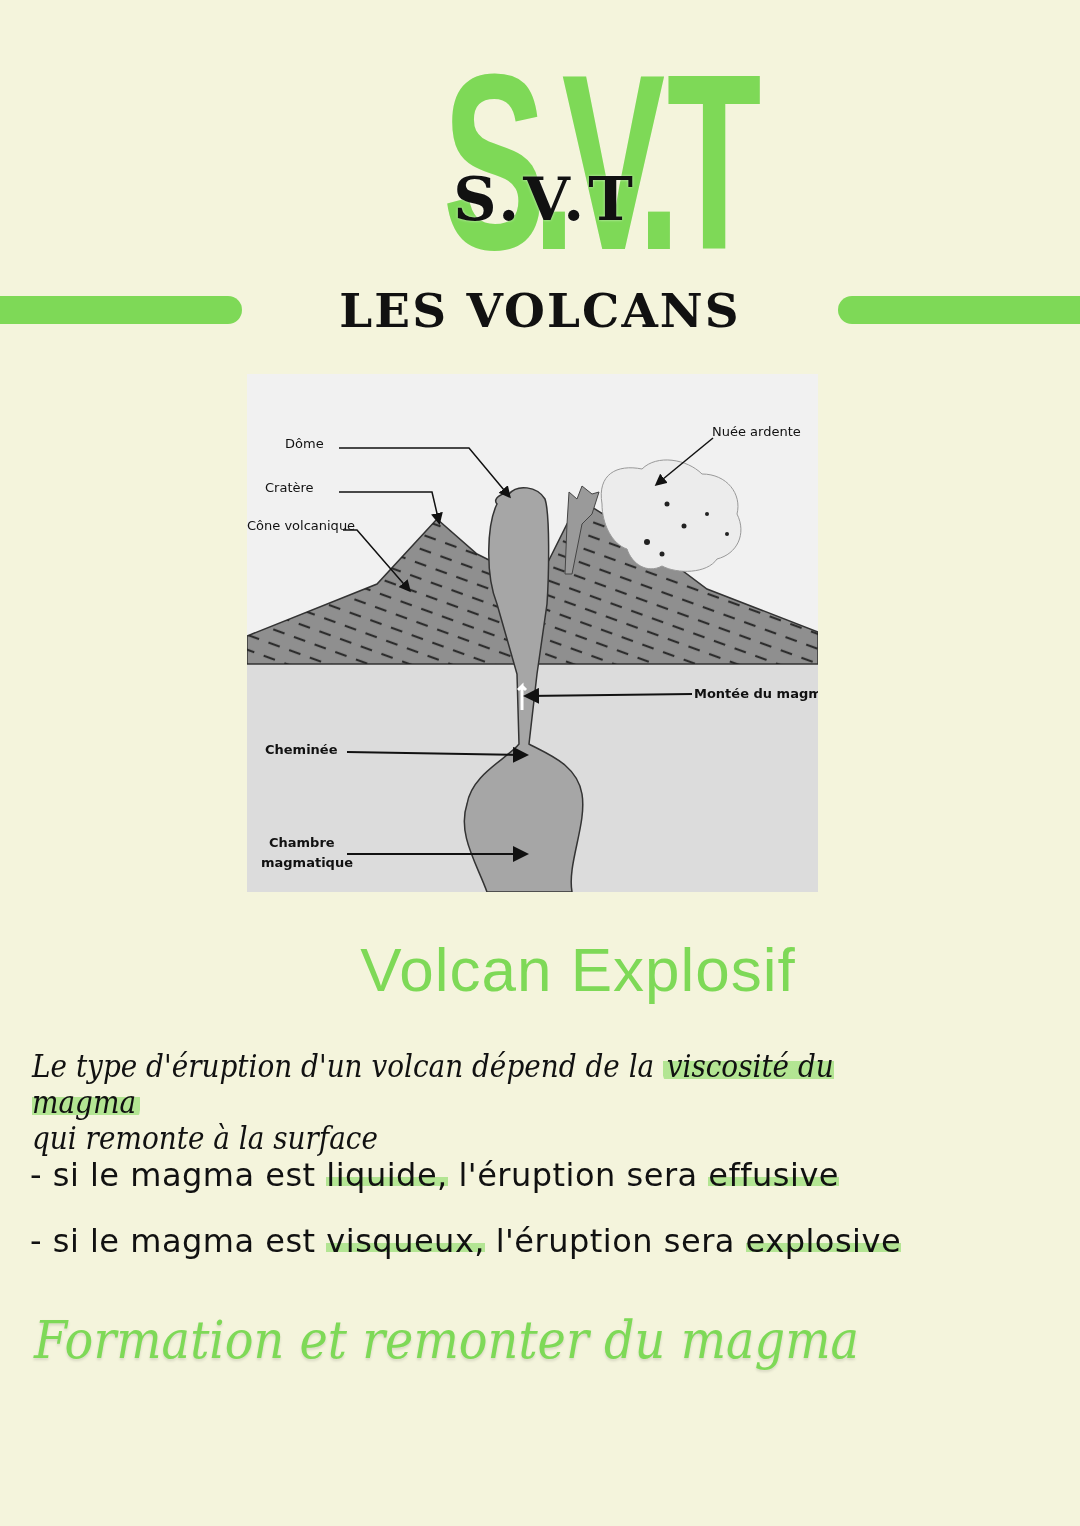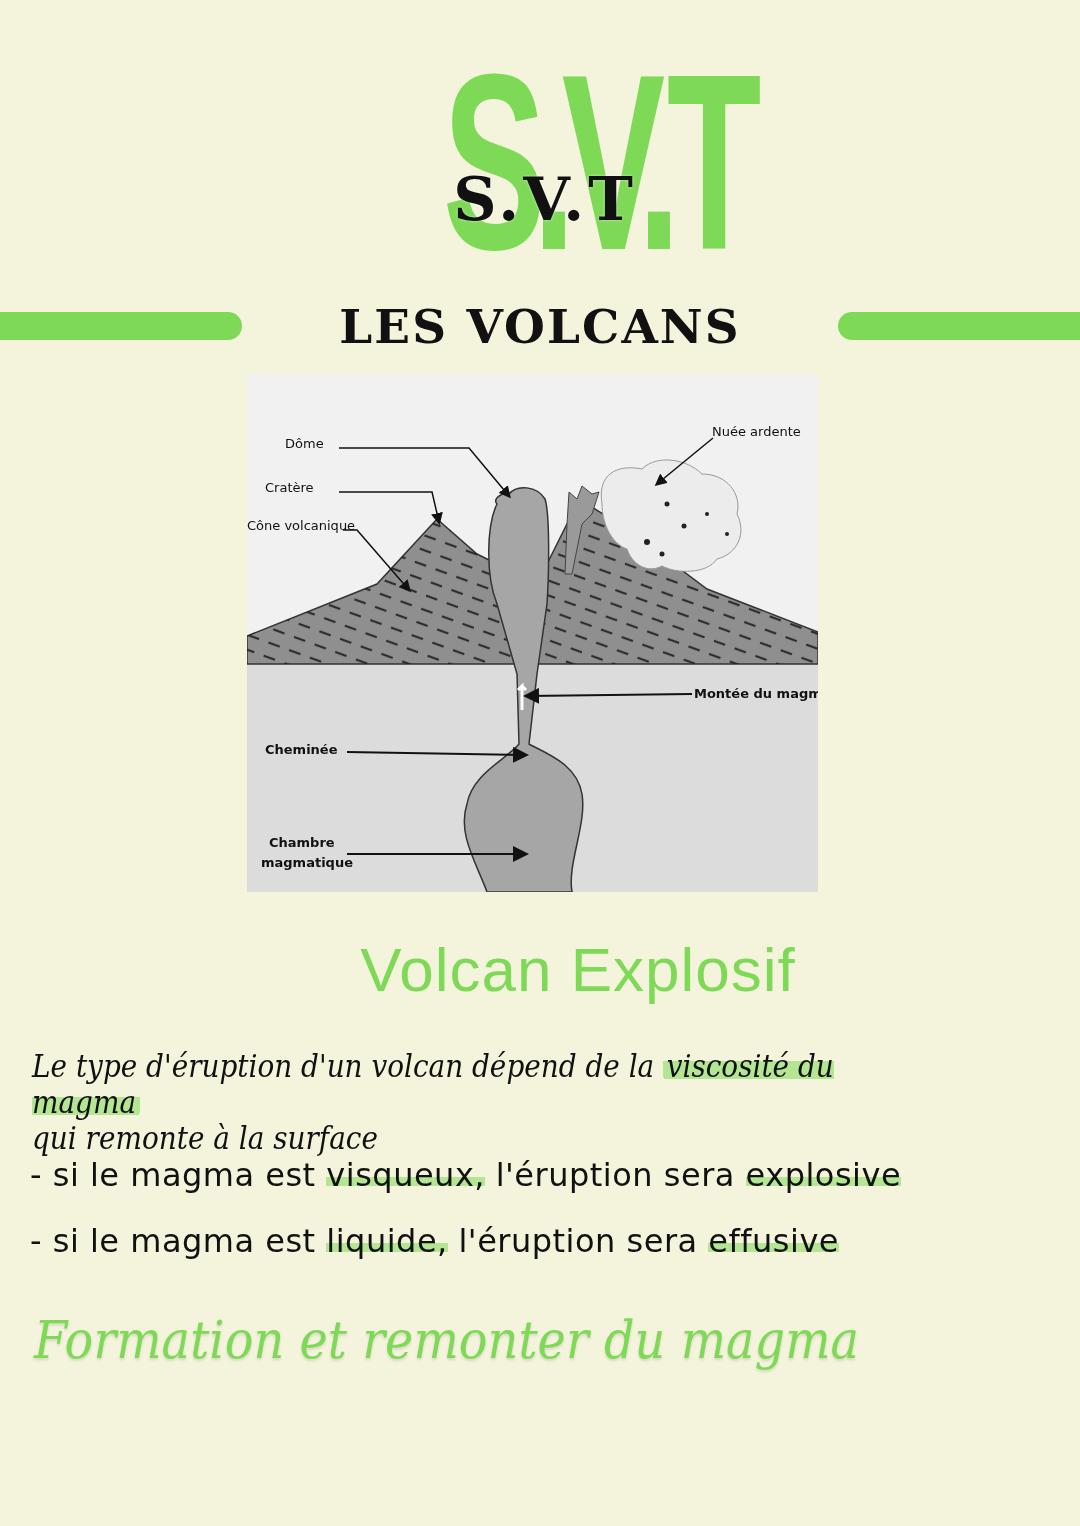--- a/index.html
+++ b/index.html
@@ -19,21 +19,21 @@
       transform: scaleX(0.62); transform-origin: center top;
       white-space: nowrap;
     }
     .logo-small {
       position: absolute; left: 0; top: 108px; width: 330px; text-align: center;
       font-family: "DejaVu Serif", serif; font-weight: bold;
       font-size: 60px; line-height: 70px; color: #111;
       letter-spacing: 4px;
       text-shadow: 0 0 3px rgba(255,255,255,0.6);
     }
-    .title-bar { position: absolute; left: 0; top: 300px; width: 1080px; height: 55px; }
+    .title-bar { position: absolute; left: 0; top: 284px; width: 1080px; height: 55px; }
     .bar { position: absolute; top: 12px; height: 28px; background: #7ed957; }
     .bar.left { left: 0; width: 242px; border-radius: 0 14px 14px 0; }
     .bar.right { left: 838px; width: 242px; border-radius: 14px 0 0 14px; }
     .page-title {
       position: absolute; left: 250px; top: 0; width: 580px; text-align: center;
       font-family: "DejaVu Serif", serif; font-weight: bold;
       font-size: 46px; line-height: 55px; letter-spacing: 2px; color: #111;
       transform: scaleX(1.02);
     }
     .diagram { position: absolute; left: 247px; top: 374px; width: 626px; height: 518px; }
@@ -138,20 +138,20 @@
 
 <div class="section-title">Volcan Explosif</div>
 
 <div class="intro">
   <span>Le type d'éruption d'un volcan dépend de la </span><span class="hl">viscosité du magma</span><br>
   <span>qui remonte à la surface</span>
 </div>
 
 <div class="bullets">
   <div class="bullet">
-    <span>- si le magma est </span><span class="hl2">visqueux,</span><span> l'éruption sera </span><span class="hl2">explosive</span>
+    <span>- si le magma est </span><span class="hl2">liquide,</span><span> l'éruption sera </span><span class="hl2">effusive</span>
   </div>
   <div class="bullet">
-    <span>- si le magma est </span><span class="hl2">liquide,</span><span> l'éruption sera </span><span class="hl2">effusive</span>
+    <span>- si le magma est </span><span class="hl2">visqueux,</span><span> l'éruption sera </span><span class="hl2">explosive</span>
   </div>
 </div>
 
 <div class="subsection-title">Formation et remonter du magma</div>
 
 </body></html>

